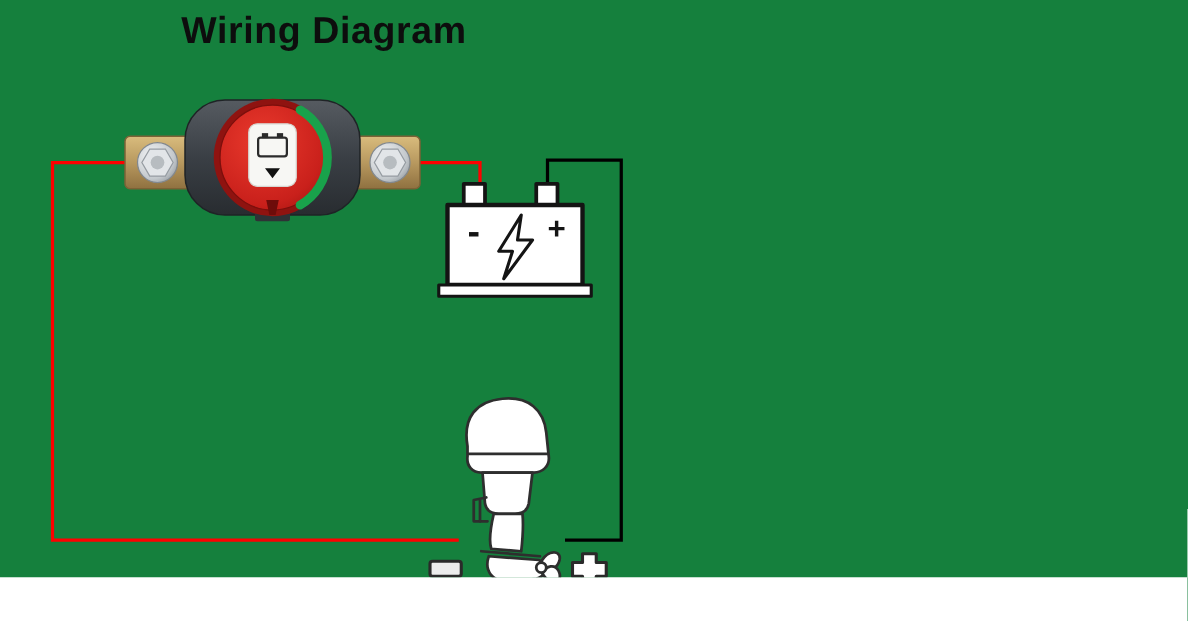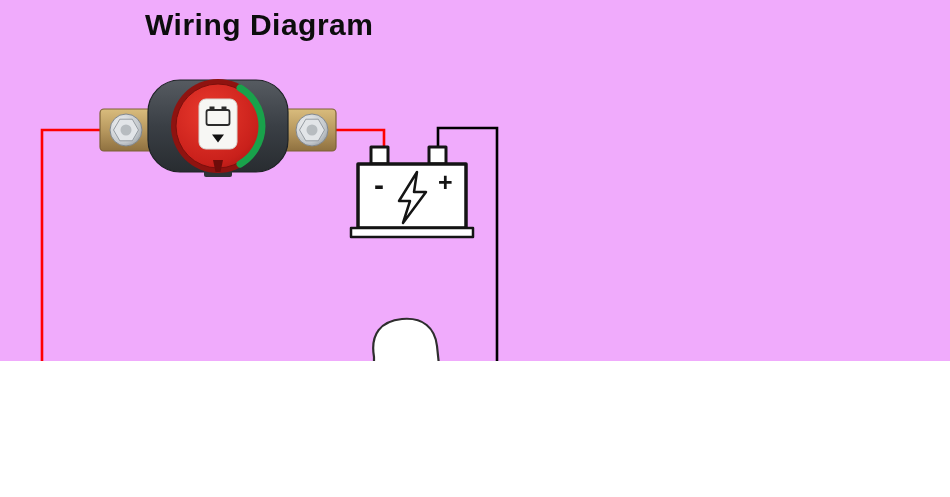--- a/index.html
+++ b/index.html
@@ -1,20 +1,20 @@
 <!DOCTYPE html>
 <html><head>
 <meta charset="utf-8">
 <style>
   html, body { margin: 0; padding: 0; background: #ffffff; }
   .canvas {
     position: relative;
     width: 950px;
-    height: 361px;
-    background: #f0abfc;
+    height: 462px;
+    background: #15803d;
     overflow: hidden;
     font-family: "Liberation Sans", sans-serif;
   }
   .diagram-title {
     position: absolute;
     left: 145px;
     top: 8px;
     margin: 0;
     font-size: 30px;
     font-weight: bold;

